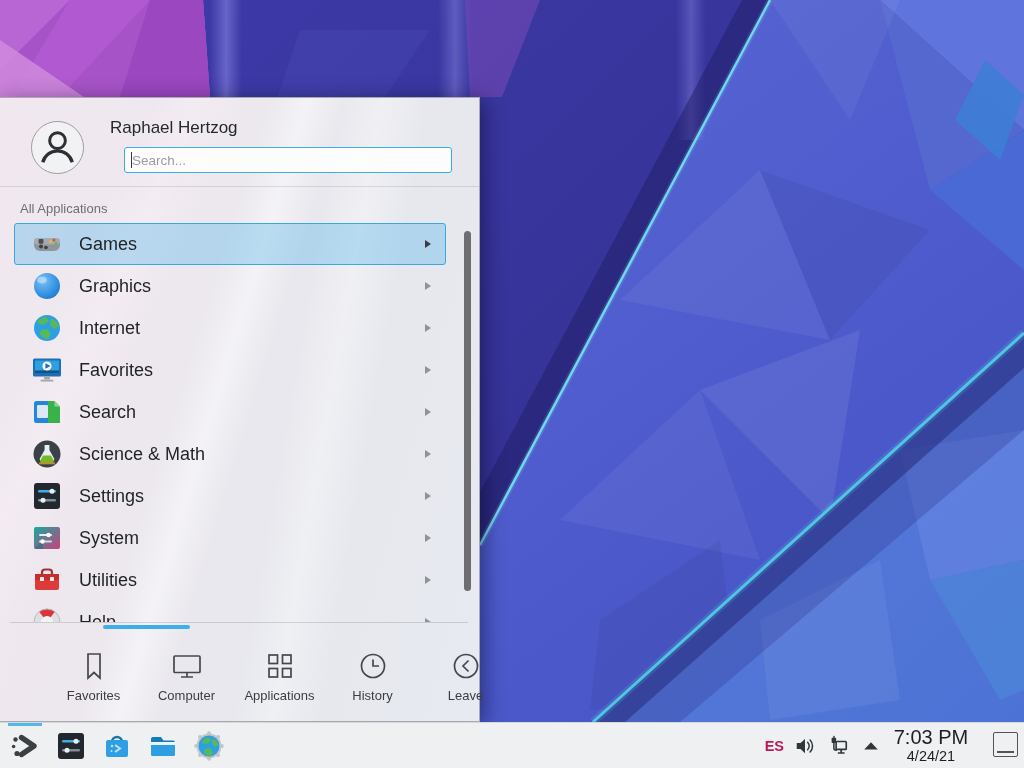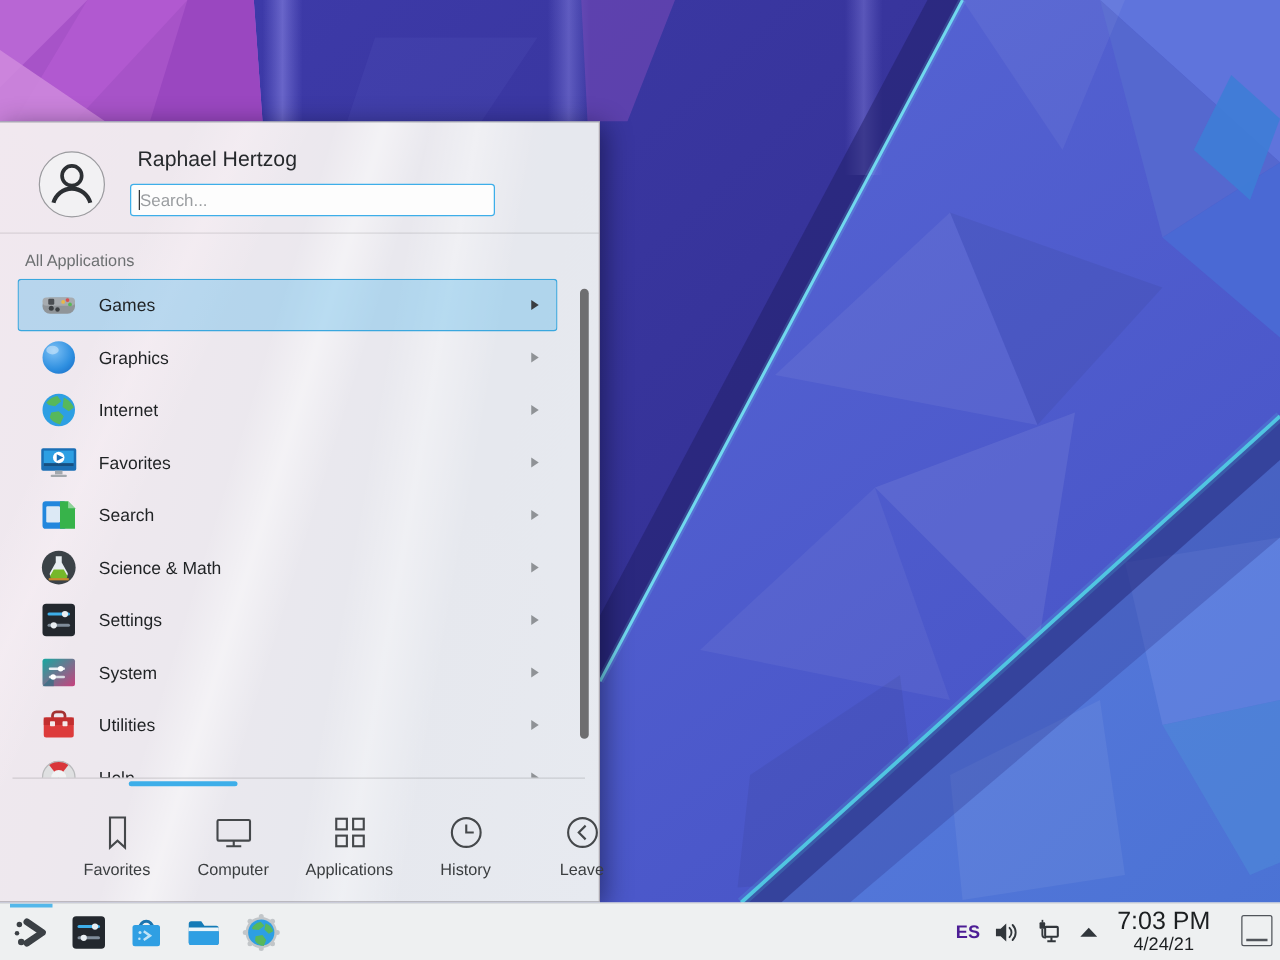--- a/index.html
+++ b/index.html
@@ -13,56 +13,56 @@
     border:1px solid rgba(90,90,100,.45);border-left:none;box-sizing:border-box;
     box-shadow:4px 4px 20px rgba(0,0,20,.45);}
   #menu .streaks{position:absolute;inset:0;pointer-events:none;
     background-image:
       linear-gradient(107deg,transparent 40%,rgba(255,255,255,.45) 46%,transparent 52%),
       linear-gradient(100deg,transparent 58%,rgba(255,255,255,.35) 65%,transparent 73%),
       linear-gradient(115deg,transparent 20%,rgba(255,245,250,.30) 26%,transparent 33%);}
   .menu-header{position:absolute;left:0;top:0;width:100%;height:88px;border-bottom:1px solid rgba(0,0,0,.10);}
   .avatar{position:absolute;left:30px;top:22px;width:55px;height:55px;cursor:pointer;}
   .user-name{position:absolute;left:110px;top:20px;font-size:17px;color:#26292c;}
-  .search-wrap{position:absolute;left:104px;top:49px;width:292px;height:26px;border-radius:13px;}
+  .search-wrap{position:absolute;left:124px;top:49px;width:328px;height:26px;border-radius:13px;}
   .search-wrap input{width:100%;height:100%;box-sizing:border-box;border:1px solid #3daee9;border-radius:3px;
     background:#fdfdfd;font-family:inherit;font-size:13.5px;padding:0 7px;color:#232627;outline:none;}
   .search-wrap input::placeholder{color:#9a9da0;}
   .search-caret{position:absolute;left:7px;top:5px;width:1px;height:16px;background:#34373a;}
 
   .section-label{position:absolute;left:20px;top:103px;font-size:13px;color:#6d7072;}
 
   .cat-list{position:absolute;left:14px;top:125px;width:432px;height:399px;overflow:hidden;}
   .cat-row{position:relative;height:42px;display:flex;align-items:center;box-sizing:border-box;
     padding:0 14px 0 16px;border:1px solid transparent;border-radius:3px;cursor:pointer;}
   .cat-row.selected{background:rgba(61,174,233,.32);border-color:#3aa7de;}
   .cat-icon{width:32px;height:32px;flex:0 0 32px;}
   .cat-icon svg{width:32px;height:32px;display:block;}
-  .cat-label{margin-left:16px;font-size:14px;color:#1f2224;flex:1;}
+  .cat-label{margin-left:16px;font-size:18px;color:#1f2224;flex:1;}
   .cat-arrow{width:0;height:0;border-left:6px solid #8f9296;border-top:4.5px solid transparent;border-bottom:4.5px solid transparent;}
   .cat-row.selected .cat-arrow{border-left-color:#3a3d40;}
 
   .scrollbar{position:absolute;left:464px;top:133px;width:7px;height:360px;background:#6e6e70;border-radius:4px;cursor:pointer;}
 
   .footer-sep{position:absolute;left:10px;top:524px;width:458px;height:1px;background:rgba(0,0,0,.13);}
   .tab-indicator{position:absolute;left:103px;top:527px;width:87px;height:4px;background:#3daee9;border-radius:2px;}
   .tabbar{position:absolute;left:0;top:533px;width:100%;height:90px;display:flex;padding:0 7px;box-sizing:border-box;margin-left:40px;}
   .tab{flex:1;display:flex;flex-direction:column;align-items:center;justify-content:center;cursor:pointer;}
   .tab-icon{width:32px;height:32px;}
   .tab-icon svg{width:32px;height:32px;display:block;stroke:#45484b;fill:none;stroke-width:1.7;}
   .tab-label{margin-top:6px;font-size:13px;color:#3b3e40;}
 
   
   #taskbar{position:absolute;left:0;top:722px;width:1024px;height:46px;background:#eef0f1;border-top:1px solid #d6d8d9;box-sizing:border-box;}
   .task-icons{position:absolute;left:8px;top:6px;display:flex;gap:12px;}
   .task-btn{position:relative;width:34px;height:34px;cursor:pointer;}
   .task-btn svg{width:32px;height:32px;display:block;margin:1px;}
   .active-line{position:absolute;left:0;top:-6px;width:34px;height:3px;background:#53b7ea;}
   .tray{position:absolute;right:141px;top:0;height:46px;display:flex;align-items:center;gap:9px;}
-  .kbd-layout{font-size:14.5px;font-weight:bold;color:#4c1d95;cursor:pointer;}
+  .kbd-layout{font-size:14.5px;font-weight:bold;color:#be185d;cursor:pointer;}
   .tray-icon{width:24px;height:24px;cursor:pointer;}
   .tray-icon svg{width:24px;height:24px;display:block;}
   .clock{position:absolute;right:46px;top:3px;width:94px;text-align:center;cursor:pointer;color:#1c1f21;}
   .clock .time{font-size:20px;line-height:22px;}
   .clock .date{font-size:14.5px;line-height:16px;}
   .show-desktop{position:absolute;right:6px;top:9px;width:25px;height:25px;border:1.6px solid #50545a;border-radius:2px;box-sizing:border-box;cursor:pointer;}
   .show-desktop::after{content:"";position:absolute;left:3px;right:3px;bottom:3px;height:1.6px;background:#50545a;}
 </style>
 </head>
 <body>

